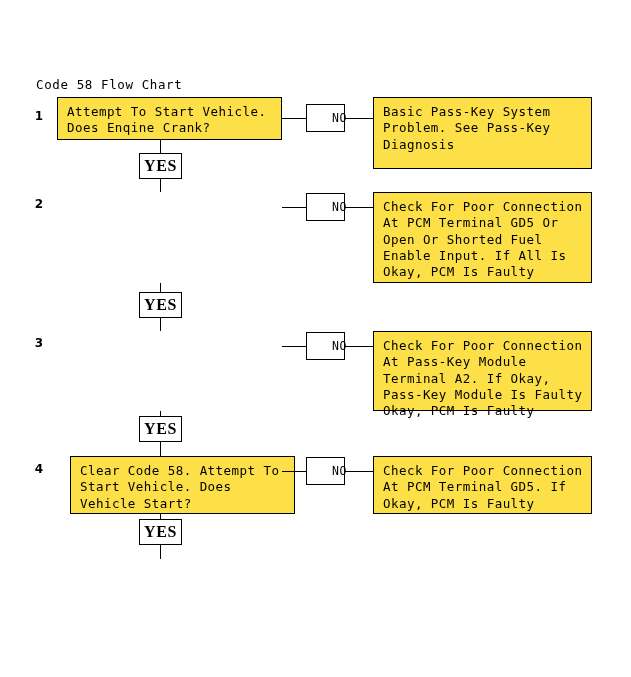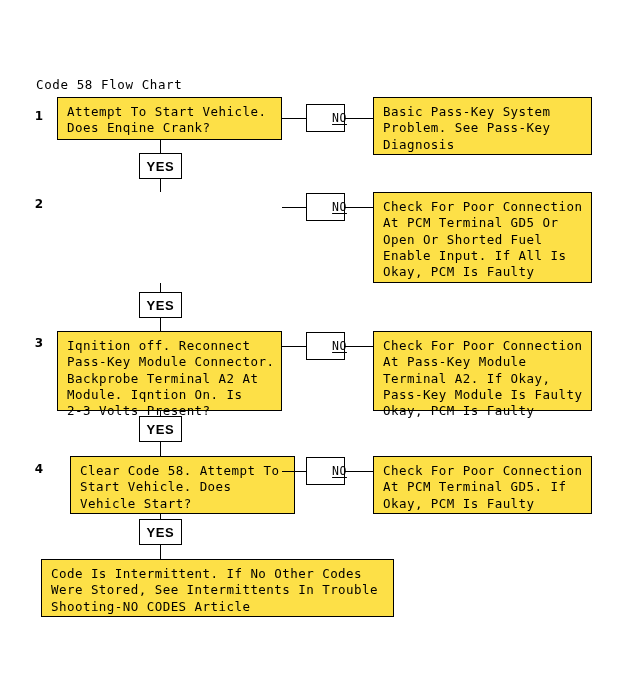--- a/index.html
+++ b/index.html
@@ -62,28 +62,27 @@
     border: 1.6px solid #000000;
     box-sizing: border-box;
     background: #ffffff;
     display: flex;
     align-items: center;
     justify-content: center;
   }
   .label-no {
     font-size: 11.5px;
     letter-spacing: 0.5px;
-    text-decoration: underline;
     text-underline-offset: 2px;
     padding-left: 28px;
   }
   .label-yes {
-    font-family: Liberation Sans, sans-serif;
+    font-family: Liberation Serif, serif;
     font-weight: bold;
-    font-size: 13px;
+    font-size: 16px;
     letter-spacing: 0.6px;
   }
   .line-h {
     position: absolute;
     height: 0;
     border-top: 1.6px solid #000000;
   }
   .line-v {
     position: absolute;
     width: 0;
@@ -101,21 +100,21 @@
   <div class="box" style="left:57px; top:89px; width:225px; height:43px;">
     <div class="box-text">Attempt To Start Vehicle.
 Does Enqine Crank?</div>
   </div>
 
   <div class="line-h" style="left:282px; top:110px; width:24px;"></div>
   <div class="label-box" style="left:306px; top:96px; width:39px; height:28px;">
     <span class="label-no">NO</span>
   </div>
   <div class="line-h" style="left:345px; top:110px; width:28px;"></div>
-  <div class="box" style="left:373px; top:89px; width:219px; height:58px;">
+  <div class="box" style="left:373px; top:89px; width:219px; height:72px;">
     <div class="box-text">Basic Pass-Key System
 Problem. See Pass-Key
 Diagnosis</div>
   </div>
 
   <div class="line-v" style="left:160px; top:132px; height:13px;"></div>
   <div class="label-box" style="left:139px; top:145px; width:43px; height:26px;">
     <span class="label-yes">YES</span>
   </div>
   <div class="line-v" style="left:160px; top:171px; height:13px;"></div>
@@ -134,27 +133,20 @@
 Okay, PCM Is Faulty</div>
   </div>
 
   <div class="line-v" style="left:160px; top:275px; height:9px;"></div>
   <div class="label-box" style="left:139px; top:284px; width:43px; height:26px;">
     <span class="label-yes">YES</span>
   </div>
   <div class="line-v" style="left:160px; top:310px; height:13px;"></div>
 
   <div class="step-num" style="left:32px; top:329px;">3</div>
-  <div class="box" style="left:57px; top:323px; width:225px; height:80px;">
-    <div class="box-text">Iqnition off. Reconnect
-Pass-Key Module Connector.
-Backprobe Terminal A2 At
-Module. Iqntion On. Is
-2-3 Volts Present?</div>
-  </div>
   <div class="line-h" style="left:282px; top:338px; width:24px;"></div>
   <div class="label-box" style="left:306px; top:324px; width:39px; height:28px;">
     <span class="label-no">NO</span>
   </div>
   <div class="line-h" style="left:345px; top:338px; width:28px;"></div>
   <div class="box" style="left:373px; top:323px; width:219px; height:80px;">
     <div class="box-text">Check For Poor Connection
 At Pass-Key Module
 Terminal A2. If Okay,
 Pass-Key Module Is Faulty
@@ -183,19 +175,14 @@
 At PCM Terminal GD5. If
 Okay, PCM Is Faulty</div>
   </div>
 
   <div class="line-v" style="left:160px; top:506px; height:5px;"></div>
   <div class="label-box" style="left:139px; top:511px; width:43px; height:26px;">
     <span class="label-yes">YES</span>
   </div>
   <div class="line-v" style="left:160px; top:537px; height:14px;"></div>
 
-  <div class="box" style="left:41px; top:551px; width:353px; height:58px;">
-    <div class="box-text">Code Is Intermittent. If No Other Codes
-Were Stored, See Intermittents In Trouble
-Shooting-NO CODES Article</div>
-  </div>
 
 </div>
 
 </body></html>

